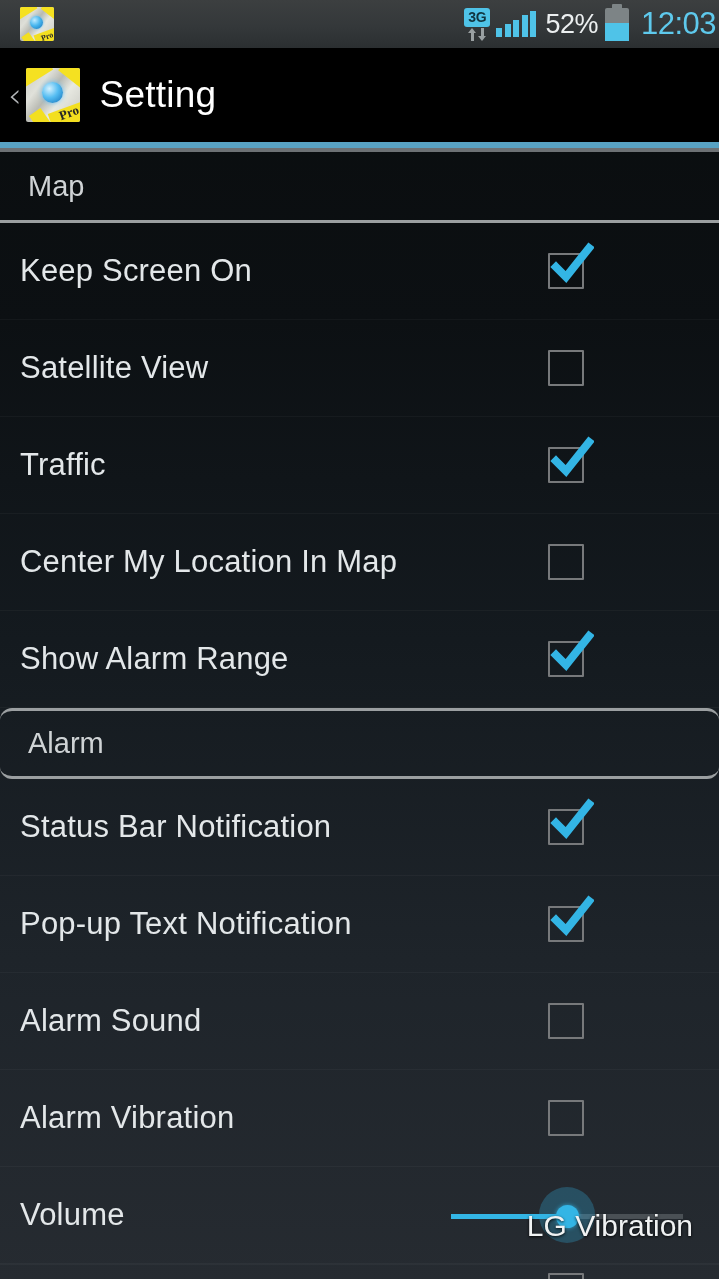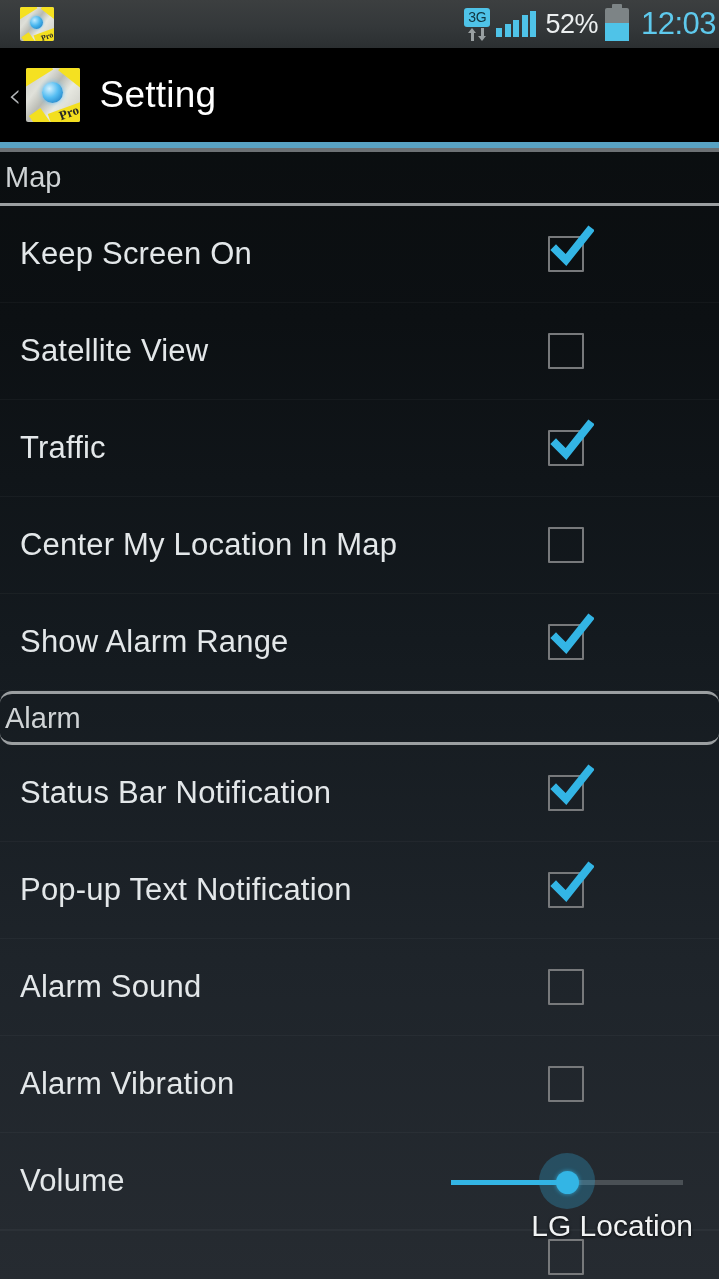--- a/index.html
+++ b/index.html
@@ -59,21 +59,21 @@
     font-family:"Liberation Serif", serif;
   }
 
   #status-right {
     position:absolute; right:0; top:0; height:48px;
     display:flex; align-items:center; gap:0px;
   }
   .net-group { display:flex; flex-direction:column; align-items:center; margin-right:6px; }
   .net-badge {
     background:#4fc3e8; color:#11343f;
-    font-size:14px; font-weight:normal; line-height:1;
+    font-size:14px; font-weight:bold; line-height:1;
     padding:2px 4px 3px 4px; border-radius:3px;
     letter-spacing:-0.3px;
   }
   .net-arrows { display:flex; gap:1px; margin-top:1px; }
   .arrow-up, .arrow-dn { width:9px; height:13px; position:relative; }
   .arrow-up::before {
     content:""; position:absolute; left:3px; top:4px; width:3px; height:9px; background:#9aa0a2;
   }
   .arrow-up::after {
     content:""; position:absolute; left:0px; top:0px;
@@ -168,22 +168,22 @@
     letter-spacing:0.2px;
   }
 
   #accent-line { height:6px; background:#58a2c3; }
   #accent-line-2 { height:4px; background:#6d7174; }
 
   
   #list { position:relative; }
 
   .section-header {
-    height:54px; display:flex; align-items:center;
-    padding-left:5px;
+    height:71px; display:flex; align-items:center;
+    padding-left:28px;
     border-bottom:3px solid #9b9fa1;
     text-align:center;
   }
   .section-header .sh-label {
     color:#cfd3d5; font-size:29px; font-weight:400;
   }
   .section-header.with-top { border-top:3px solid #9b9fa1;border-radius:12px; }
 
   .row {
     height:97px; display:flex; align-items:center;
@@ -406,15 +406,15 @@
 
     <div class="partial-row">
       <span class="row-label"></span>
       <span class="checkbox">
         <span class="box"></span>
       </span>
     </div>
 
   </div>
 
-  <div id="quickmemo-toast">LG Location</div>
+  <div id="quickmemo-toast">LG Vibration</div>
 
 </div>
 
 </body></html>

